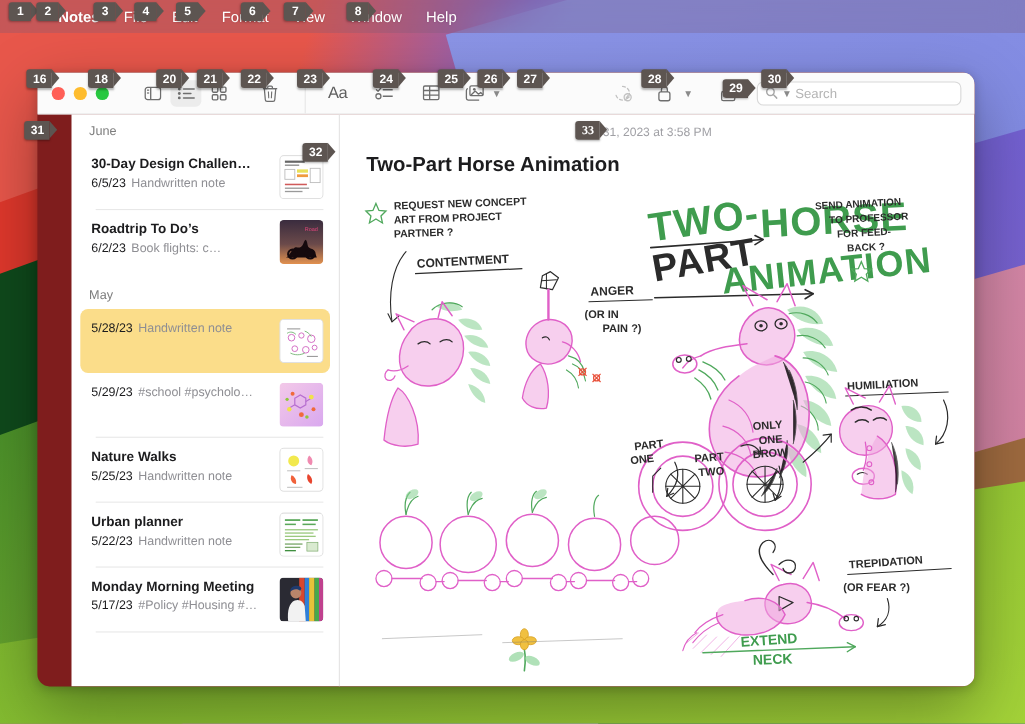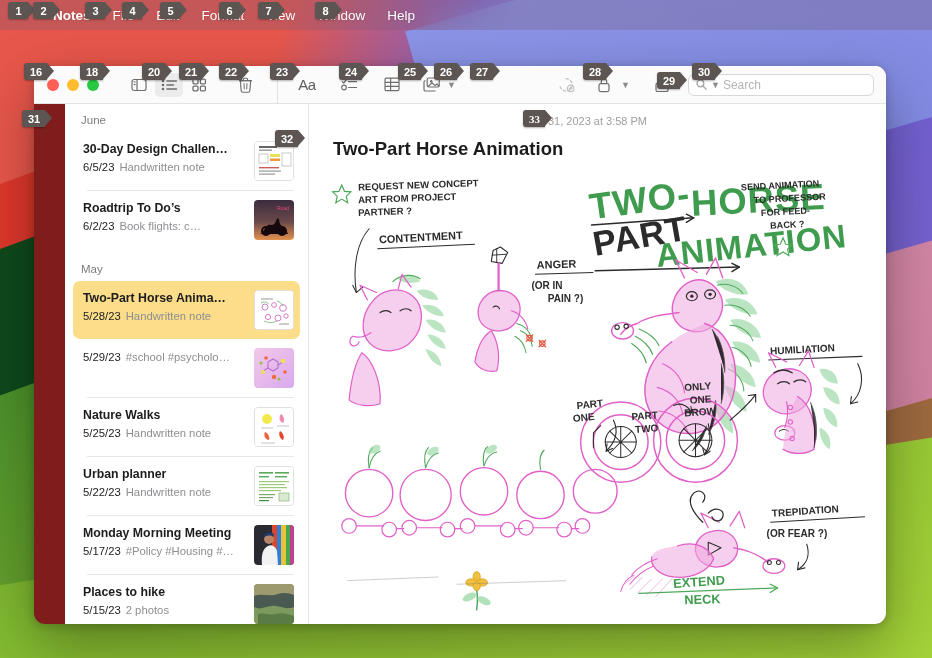--- a/index.html
+++ b/index.html
@@ -420,21 +420,20 @@
                 <circle cx="12" cy="31" r="4" fill="none" stroke="#15090d" stroke-width="2"></circle>
                 <circle cx="28" cy="31" r="4" fill="none" stroke="#15090d" stroke-width="2"></circle>
               </svg>
           </div>
         </div>
 
         <div class="group-title" style="padding-top:14px">May</div>
 
         <div class="note-row sel">
           <div class="nr-text">
-            <div class="nr-title">Two-Part Horse Anima…</div>
             <div class="nr-sub">
               <span>5/28/23</span><span class="snip">Handwritten note</span>
             </div>
           </div>
           <div class="thumb">
             <svg viewBox="0 0 40 40" width="40" height="40">
                 <rect width="40" height="40" fill="#fff"></rect>
                 <g stroke="#d36fc4" stroke-width=".9" fill="none">
                   <circle cx="10" cy="16" r="3"></circle>
                   <circle cx="19" cy="14" r="2.4"></circle>
@@ -565,37 +564,20 @@
                 <rect x="32" y="0" width="4" height="40" fill="#48a84e"></rect>
                 <rect x="36" y="0" width="4" height="40" fill="#c0418e"></rect>
                 <path d="M8 40c-1-10 1-17 6-19 4-2 8 1 9 5l1 14z" fill="#f2f2f2"></path>
                 <circle cx="15" cy="14" r="5" fill="#b9856a"></circle>
                 <path d="M10 11c1-4 9-5 10-1l-1 2c-2-2-7-2-9 1z" fill="#1f3a6e"></path>
               </svg>
           </div>
         </div>
         <div class="note-div"></div>
 
-        <div class="note-row">
-          <div class="nr-text">
-            <div class="nr-title">Places to hike</div>
-            <div class="nr-sub">
-              <span>5/15/23</span><span class="snip">2 photos</span>
-            </div>
-          </div>
-          <div class="thumb noborder">
-            <svg viewBox="0 0 40 40" width="40" height="40">
-                <rect width="40" height="40" fill="#a8a06a"></rect>
-                <path d="M0 0h40v14H0z" fill="#9c9a6e"></path>
-                <path d="M0 12c8-3 16 1 24-2 6-2 11-1 16 1v12c-6 3-12 0-18 2-8 3-16 1-22-2z" fill="#4a5a52"></path>
-                <path d="M0 24c9 2 14-3 22-2 7 1 12 4 18 2v16H0z" fill="#7d9a5e"></path>
-                <path d="M4 30c6-2 12 2 18 0 5-2 12 0 18 2v8H4z" fill="#5a7a46"></path>
-              </svg>
-          </div>
-        </div>
 
       </div>
 
       <div class="detail">
         <div class="note-date">31, 2023 at 3:58 PM</div>
         <div class="note-h1">Two-Part Horse Animation</div>
 
         <div class="canvas">
           <svg viewBox="0 0 600 480" preserveAspectRatio="xMidYMid meet">
             <defs>

